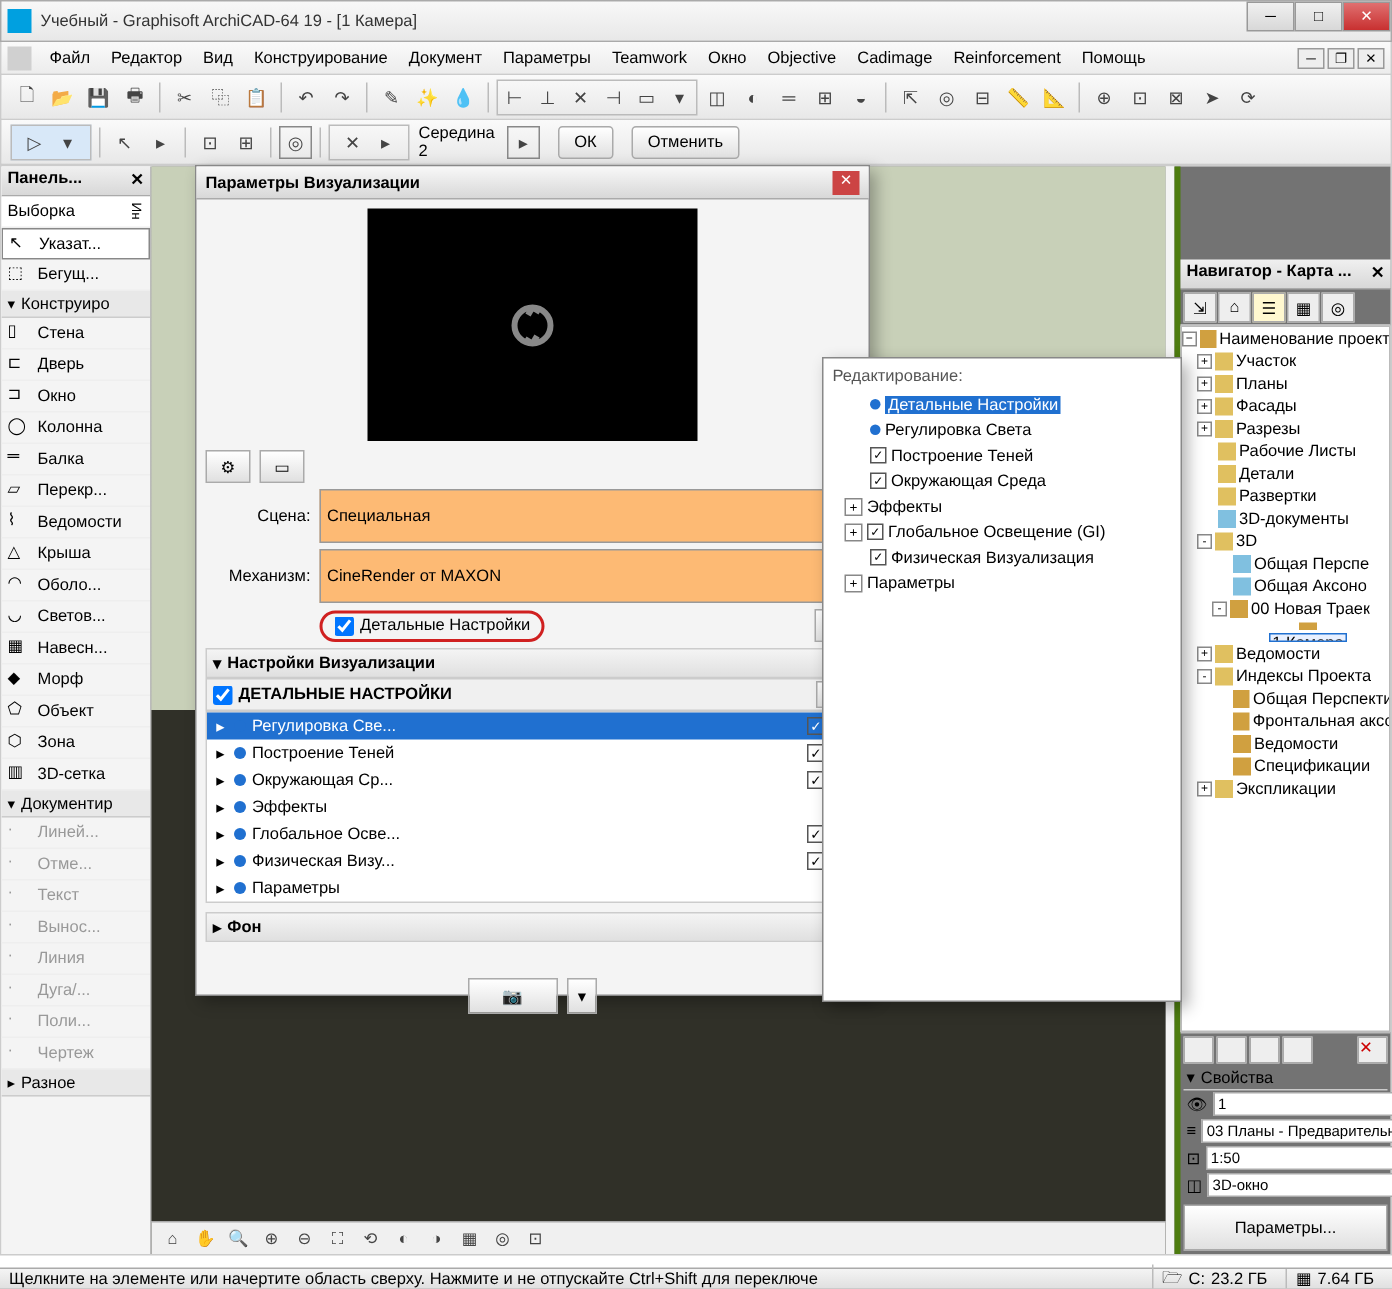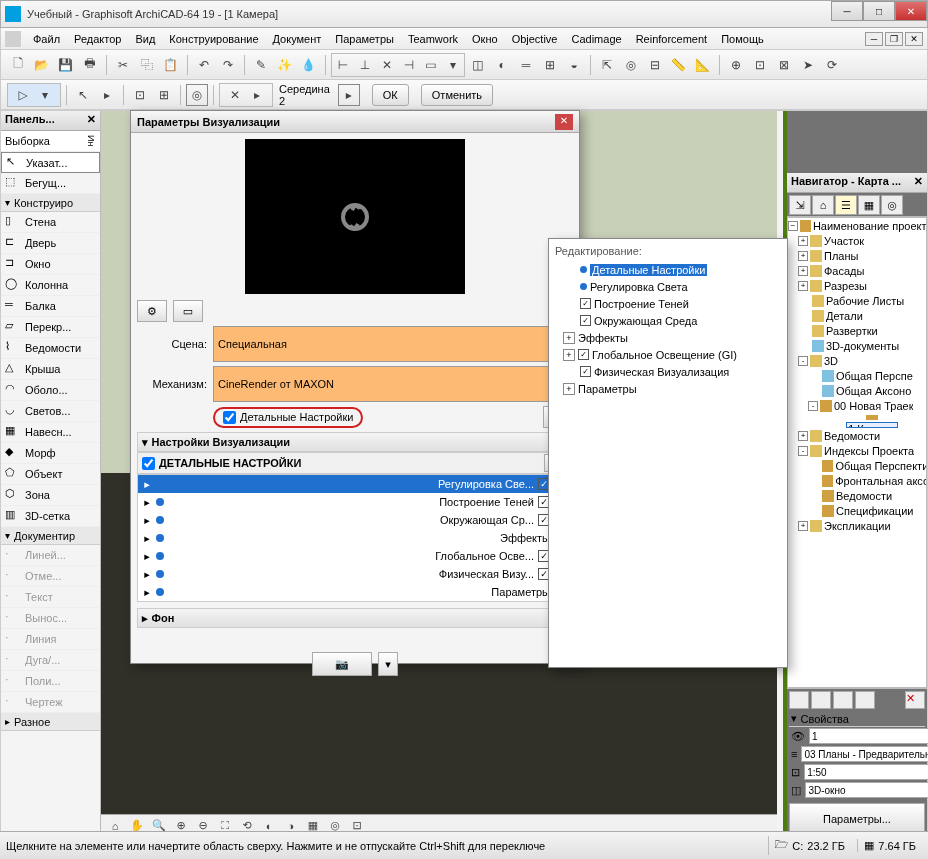--- a/index.html
+++ b/index.html
@@ -61,21 +61,21 @@
 .combo::after{content:"▾"; color:#555;}
 .highlight-box { border:2px solid #d02020; border-radius:12px; padding:2px 8px; display:inline-flex; align-items:center; gap:4px;}
 .section-hdr { height:20px; background:linear-gradient(#f4f4f4,#e0e0e0); display:flex; align-items:center; padding:0 4px; gap:4px; font-weight:bold; border:1px solid #ccc;}
 .subsect { height:22px; background:#f0f0f0; border:1px solid #ccc; display:flex; align-items:center; padding:0 4px; gap:4px; font-weight:bold;}
 .treebox { border:1px solid #ccc; background:#fff; }
 .trow { height:18px; display:flex; align-items:center; padding:0 4px; gap:4px;}
 .trow.sel { background:#2070d0; color:#fff; }
 .trow .exp { width:10px; text-align:center; }
 .trow .bullet { width:8px;height:8px; border-radius:50%; background:#2070d0; }
 .trow .cb { width:12px;height:12px; border:1px solid #555; font-size:9px; text-align:center; line-height:10px;}
-.trow .nm { flex:1; white-space:nowrap; overflow:hidden; text-overflow:ellipsis;text-align:right;}
+.trow .nm { flex:1; white-space:nowrap; overflow:hidden; text-overflow:ellipsis;}
 .bottom-btn { height:24px; border:1px solid #aaa; background:linear-gradient(#fff,#e0e0e0); display:flex; align-items:center; justify-content:center;}
 
 
 .popup { position:absolute; left:548px; top:238px; width:240px; height:430px; background:#fff; border:1px solid #888; box-shadow:4px 4px 10px rgba(0,0,0,0.3); z-index:20; padding:6px;}
 .popup .ptitle { color:#555; margin-bottom:4px;}
 .prow { height:17px; display:flex; align-items:center; gap:3px; padding-left:8px;}
 .prow .pexp { width:12px;height:12px; border:1px solid #888; font-size:9px; text-align:center; line-height:10px;}
 .prow.sel span.plbl { background:#2070d0; color:#fff; padding:0 2px;}
 .prow .pb { width:7px;height:7px; border-radius:50%; background:#2070d0; display:inline-block;}
 .prow .pcb { width:11px;height:11px; border:1px solid #555; font-size:8px; text-align:center; line-height:9px;}
@@ -95,21 +95,21 @@
 .nrow.sel .nlbl { border:1px solid #2070d0; background:#e8f0ff; padding:0 1px;}
 .nav-btm { border-top:1px solid #bbb; padding:2px;}
 .nav-btm .tbrow { display:flex; gap:2px; margin-bottom:2px;}
 .nav-btm .smbtn{ width:20px;height:18px; border:1px solid #aaa; background:#eee;}
 .props-hdr { height:16px; display:flex; align-items:center; gap:4px; padding:0 2px; border-bottom:1px solid #ccc;}
 .props-row { display:flex; align-items:center; height:18px; gap:4px; padding:0 2px;}
 .props-row input { flex:1; border:1px solid #aaa; height:16px; font-size:10px; padding:0 2px;}
 .props-btn { height:31px; border:1px solid #aaa; background:linear-gradient(#fff,#e0e0e0); width:100%; margin-top:4px;}
 
 
-.status { position:absolute; left:0; right:0; bottom:0; height:28px; background:linear-gradient(#f4f4f4,#e0e0e0); border-top:1px solid #aaa; display:flex; align-items:center; padding:0 6px; gap:6px;}
+.status { position:absolute; left:0; right:0; bottom:0; height:14px; background:linear-gradient(#f4f4f4,#e0e0e0); border-top:1px solid #aaa; display:flex; align-items:center; padding:0 6px; gap:6px;}
 .status .msg{ flex:1;}
 .status .cell { border-left:1px solid #bbb; padding:0 6px; display:flex; align-items:center; gap:4px;}
 </style>
 </head>
 <body>
 
 <div class="titlebar">
   <span class="icon"></span>
   <span class="title">Учебный - Graphisoft ArchiCAD-64 19 - [1 Камера]</span>
   <div class="winbtns">

